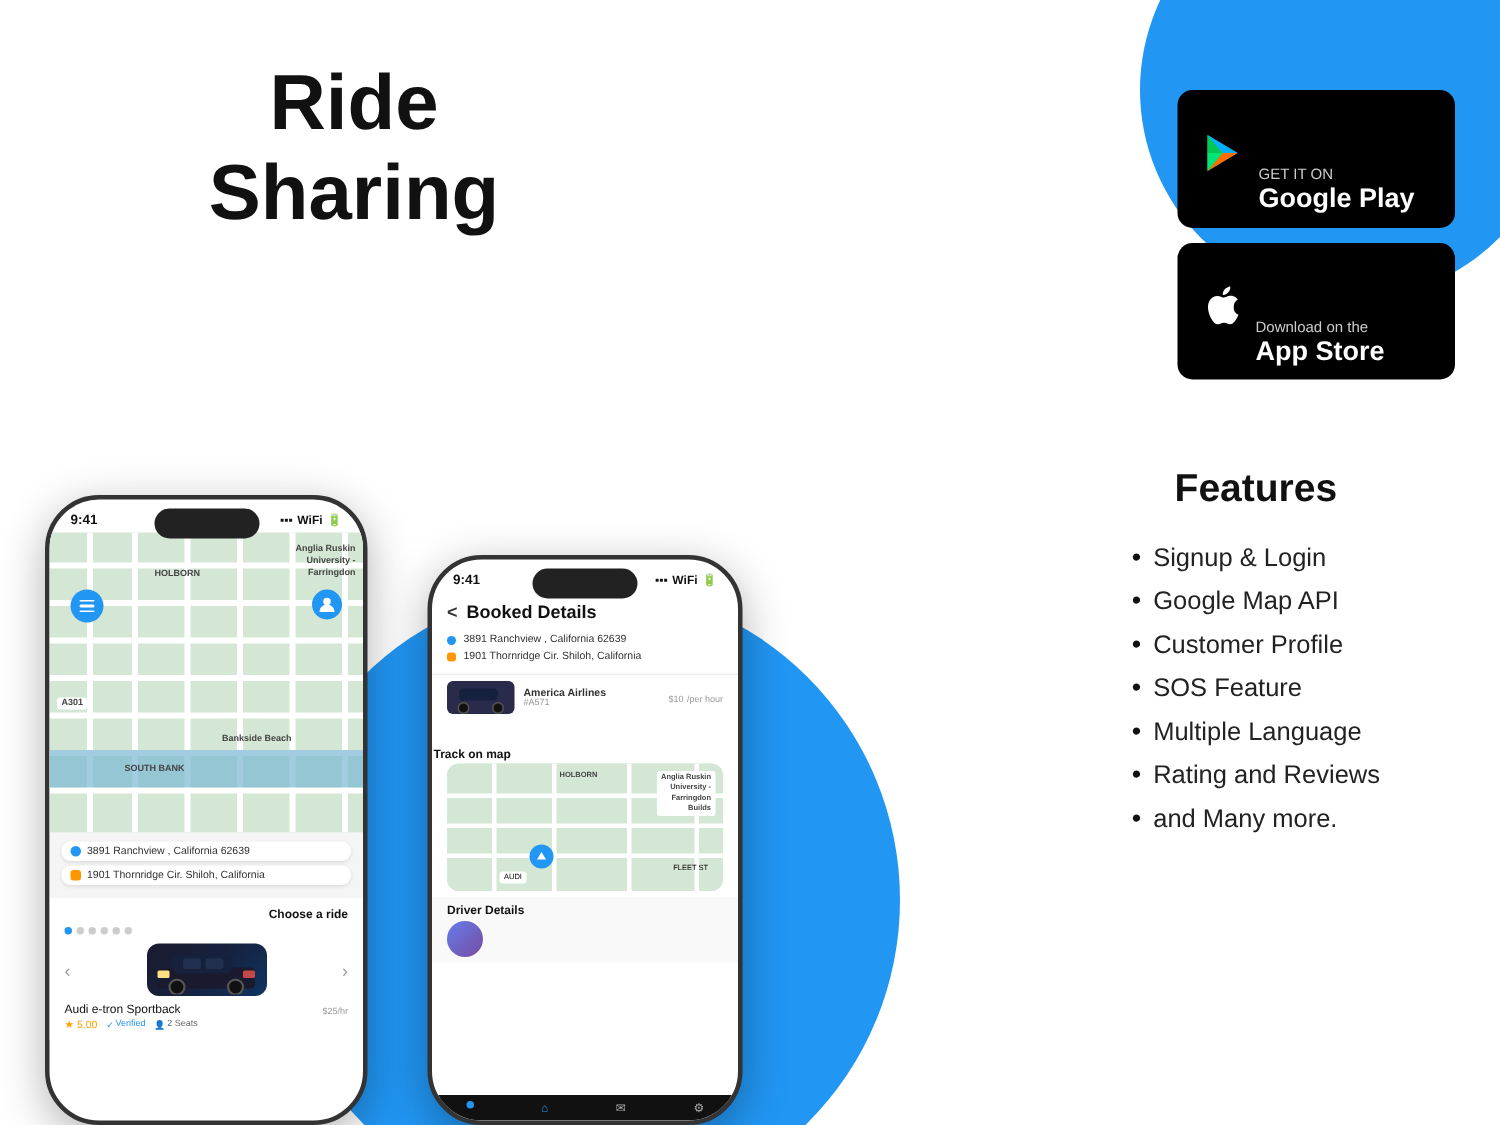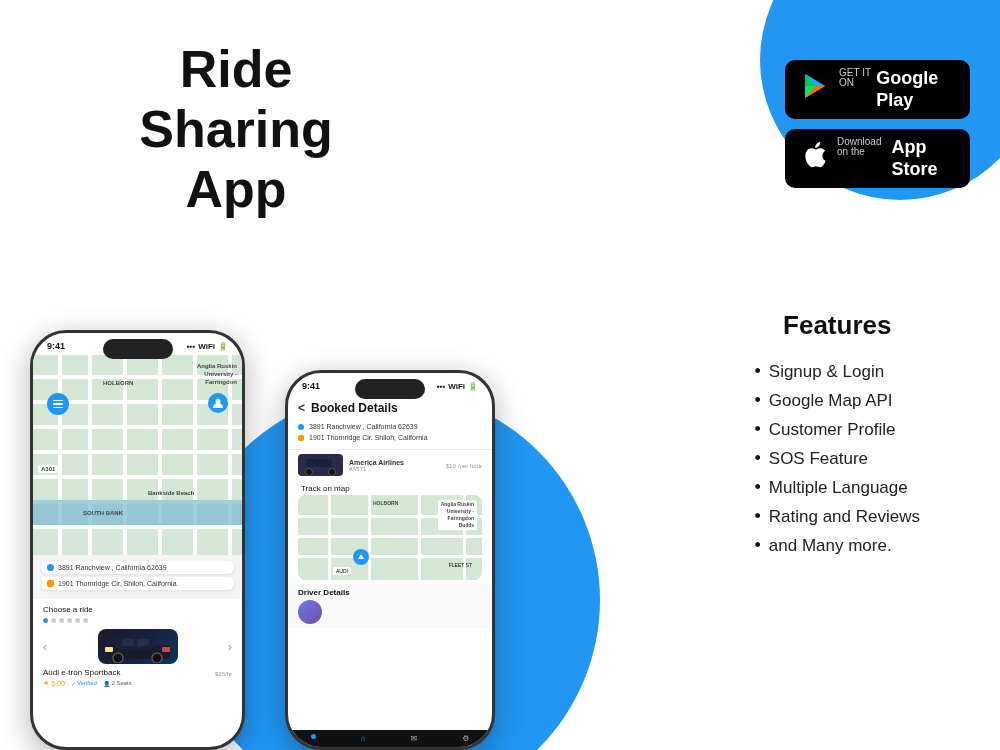--- a/index.html
+++ b/index.html
@@ -74,21 +74,22 @@
       text-decoration: none;
     }
 
     .store-btn-icon {
       font-size: 28px;
       flex-shrink: 0;
     }
 
     .store-btn-text {
       display: flex;
-      flex-direction: row;
+      flex-direction: column;
+      margin-top: 44px;
     }
 
     .store-btn-small {
       font-size: 10px;
       color: #cccccc;
       line-height: 1;
     }
 
     .store-btn-large {
       font-size: 18px;
@@ -279,23 +280,24 @@
     .loc-dot.dest { background: #FF9800; border-radius: 2px; }
 
     
     .ride-section {
       padding: 6px 10px;
       background: #fff;
     }
 
     .ride-label {
       font-size: 8px;
-      font-weight: 400;
+      font-weight: 700;
       color: #111;
       margin-bottom: 4px;
+      text-align: right;
     }
 
     .ride-dots {
       display: flex;
       gap: 3px;
       margin-bottom: 6px;
     }
 
     .ride-dot {
       width: 5px;
@@ -461,24 +463,25 @@
     }
 
     .booked-price span {
       font-size: 6px;
       font-weight: 400;
       color: #999;
     }
 
     
     .track-label {
-      padding: 4px 13px 2px;
+      padding: 4px 1px 2px;
       font-size: 8px;
-      font-weight: 400;
+      font-weight: 700;
       color: #111;
+      margin-top: 14px;
     }
 
     .phone-map-2 {
       margin: 0 10px;
       height: 85px;
       background: #d4e6d4;
       border-radius: 8px;
       overflow: hidden;
       position: relative;
     }
@@ -586,21 +589,20 @@
   </style>
 </head>
 <body>
 
 <div class="blue-circle-top"></div>
 
 <div class="blue-circle"></div>
 
 <div class="main-title">
   <span>Ride Sharing</span><br>
-  <span>App</span>
 </div>
 
 <div class="store-buttons">
 
   <div class="store-btn">
     <div class="store-btn-icon">
       <svg width="28" height="28" viewBox="0 0 28 28">
         <polygon points="4,2 24,14 4,26" fill="url(#gp1)"></polygon>
         <defs>
           <linearGradient id="gp1" x1="0" y1="0" x2="1" y2="1">

